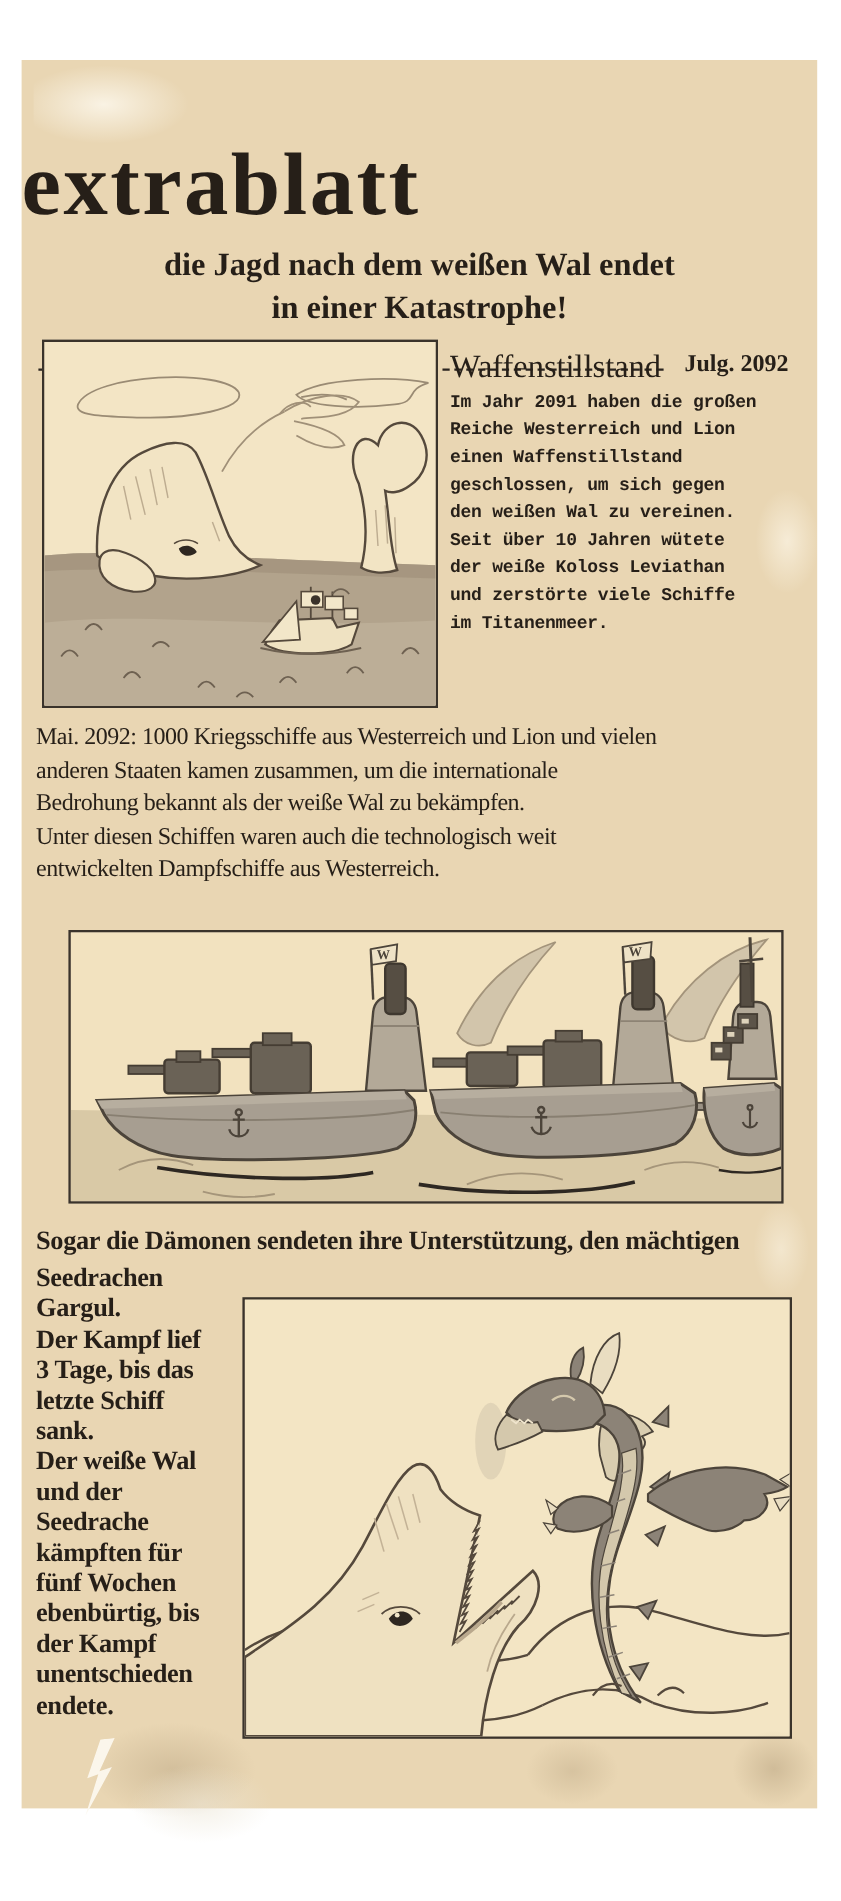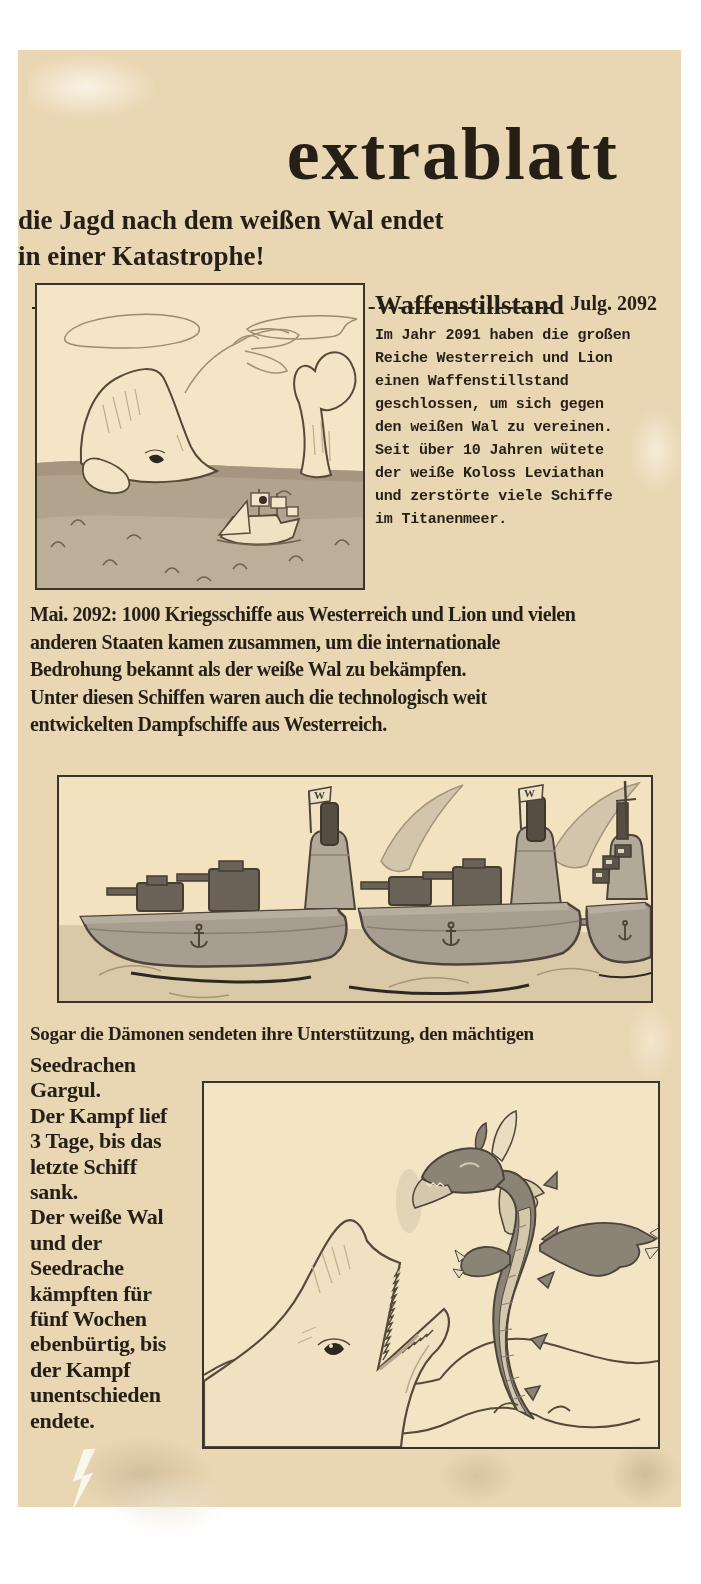--- a/index.html
+++ b/index.html
@@ -9,44 +9,44 @@
     font-family:"Liberation Serif","DejaVu Serif",serif;
     color:#261f18;
   }
   .parchment{
     position:absolute;left:18px;top:50px;width:663px;height:1457px;
     background:#e9d6b3;
   }
   .abs{position:absolute;}
   .pre{white-space:pre-line;}
   .masthead{
-    left:0;top:64px;width:601px;text-align:right;
+    left:0;top:64px;width:601px;text-align:left;
     font-size:74px;line-height:80px;font-weight:bold;letter-spacing:2px;
   }
   .subtitle{
-    left:0;top:152px;width:663px;
+    left:0;top:152px;width:663px;text-align:center;
     font-size:27px;line-height:36px;font-weight:bold;
   }
   .dateline-row{
     left:14px;top:238px;width:625px;height:26px;
     display:flex;align-items:flex-end;
   }
   .dateline-rule{flex:1;height:0;border-bottom:2px dashed #2b2520;margin-bottom:5px;}
   .dateline-text{font-size:20px;font-weight:bold;line-height:22px;margin-left:17px;white-space:nowrap;}
   .panel{
     position:absolute;border:2px solid #3a332b;background:#f3e5c5;box-sizing:border-box;
   }
   .panel svg{display:block;width:100%;height:100%;}
   #panel1{left:17px;top:233px;width:330px;height:307px;}
   #panel2{left:39px;top:725px;width:596px;height:228px;}
   #panel3{left:184px;top:1031px;width:458px;height:368px;}
-  .art1-head{left:357px;top:238px;width:305px;font-size:27px;line-height:34px;font-weight:bold;}
+  .art1-head{left:357px;top:238px;width:305px;font-size:27px;line-height:34px;font-weight:normal;}
   .art1-body{left:357px;top:274px;width:305px;font-size:15px;line-height:23px;font-weight:bold;letter-spacing:-0.2px;font-family:Liberation Mono, monospace;}
-  .art2-body{left:12px;top:551px;width:655px;font-size:20px;line-height:27.5px;font-weight:bold;letter-spacing:-0.4px;}
-  .art3-intro{left:12px;top:970px;width:655px;font-size:19px;line-height:28px;font-weight:bold;letter-spacing:-0.3px;}
+  .art2-body{left:12px;top:551px;width:655px;font-size:20px;line-height:27.5px;font-weight:normal;letter-spacing:-0.4px;}
+  .art3-intro{left:12px;top:970px;width:655px;font-size:22px;line-height:28px;font-weight:bold;letter-spacing:-0.3px;}
   .art3-column{left:12px;top:1002px;width:178px;font-size:22px;line-height:25.4px;font-weight:bold;letter-spacing:-0.3px;}
   .stain{position:absolute;pointer-events:none;}
   .stain-tl{left:10px;top:4px;width:130px;height:66px;background:radial-gradient(ellipse at 45% 50%,rgba(255,252,244,0.75),rgba(255,252,244,0) 70%);}
   .stain-feather1{left:612px;top:358px;width:52px;height:86px;background:radial-gradient(ellipse at 50% 50%,rgba(255,250,238,0.6),rgba(255,250,238,0) 72%);}
   .stain-feather2{left:610px;top:952px;width:46px;height:78px;background:radial-gradient(ellipse at 50% 50%,rgba(255,250,238,0.45),rgba(255,250,238,0) 72%);}
   .stain-bl{left:56px;top:1385px;width:140px;height:80px;background:radial-gradient(ellipse at 50% 50%,rgba(122,98,64,0.20),rgba(122,98,64,0) 70%);}
   .stain-bl2{left:90px;top:1420px;width:120px;height:66px;background:radial-gradient(ellipse at 50% 50%,rgba(235,228,212,0.55),rgba(235,228,212,0) 70%);}
   .stain-bm{left:420px;top:1398px;width:78px;height:56px;background:radial-gradient(ellipse at 50% 50%,rgba(118,94,60,0.16),rgba(118,94,60,0) 70%);}
   .stain-br{left:592px;top:1392px;width:70px;height:64px;background:radial-gradient(ellipse at 50% 50%,rgba(118,94,60,0.22),rgba(118,94,60,0) 70%);}
   .lightning{left:40px;top:1400px;width:46px;height:62px;transform:rotate(-6deg);}

